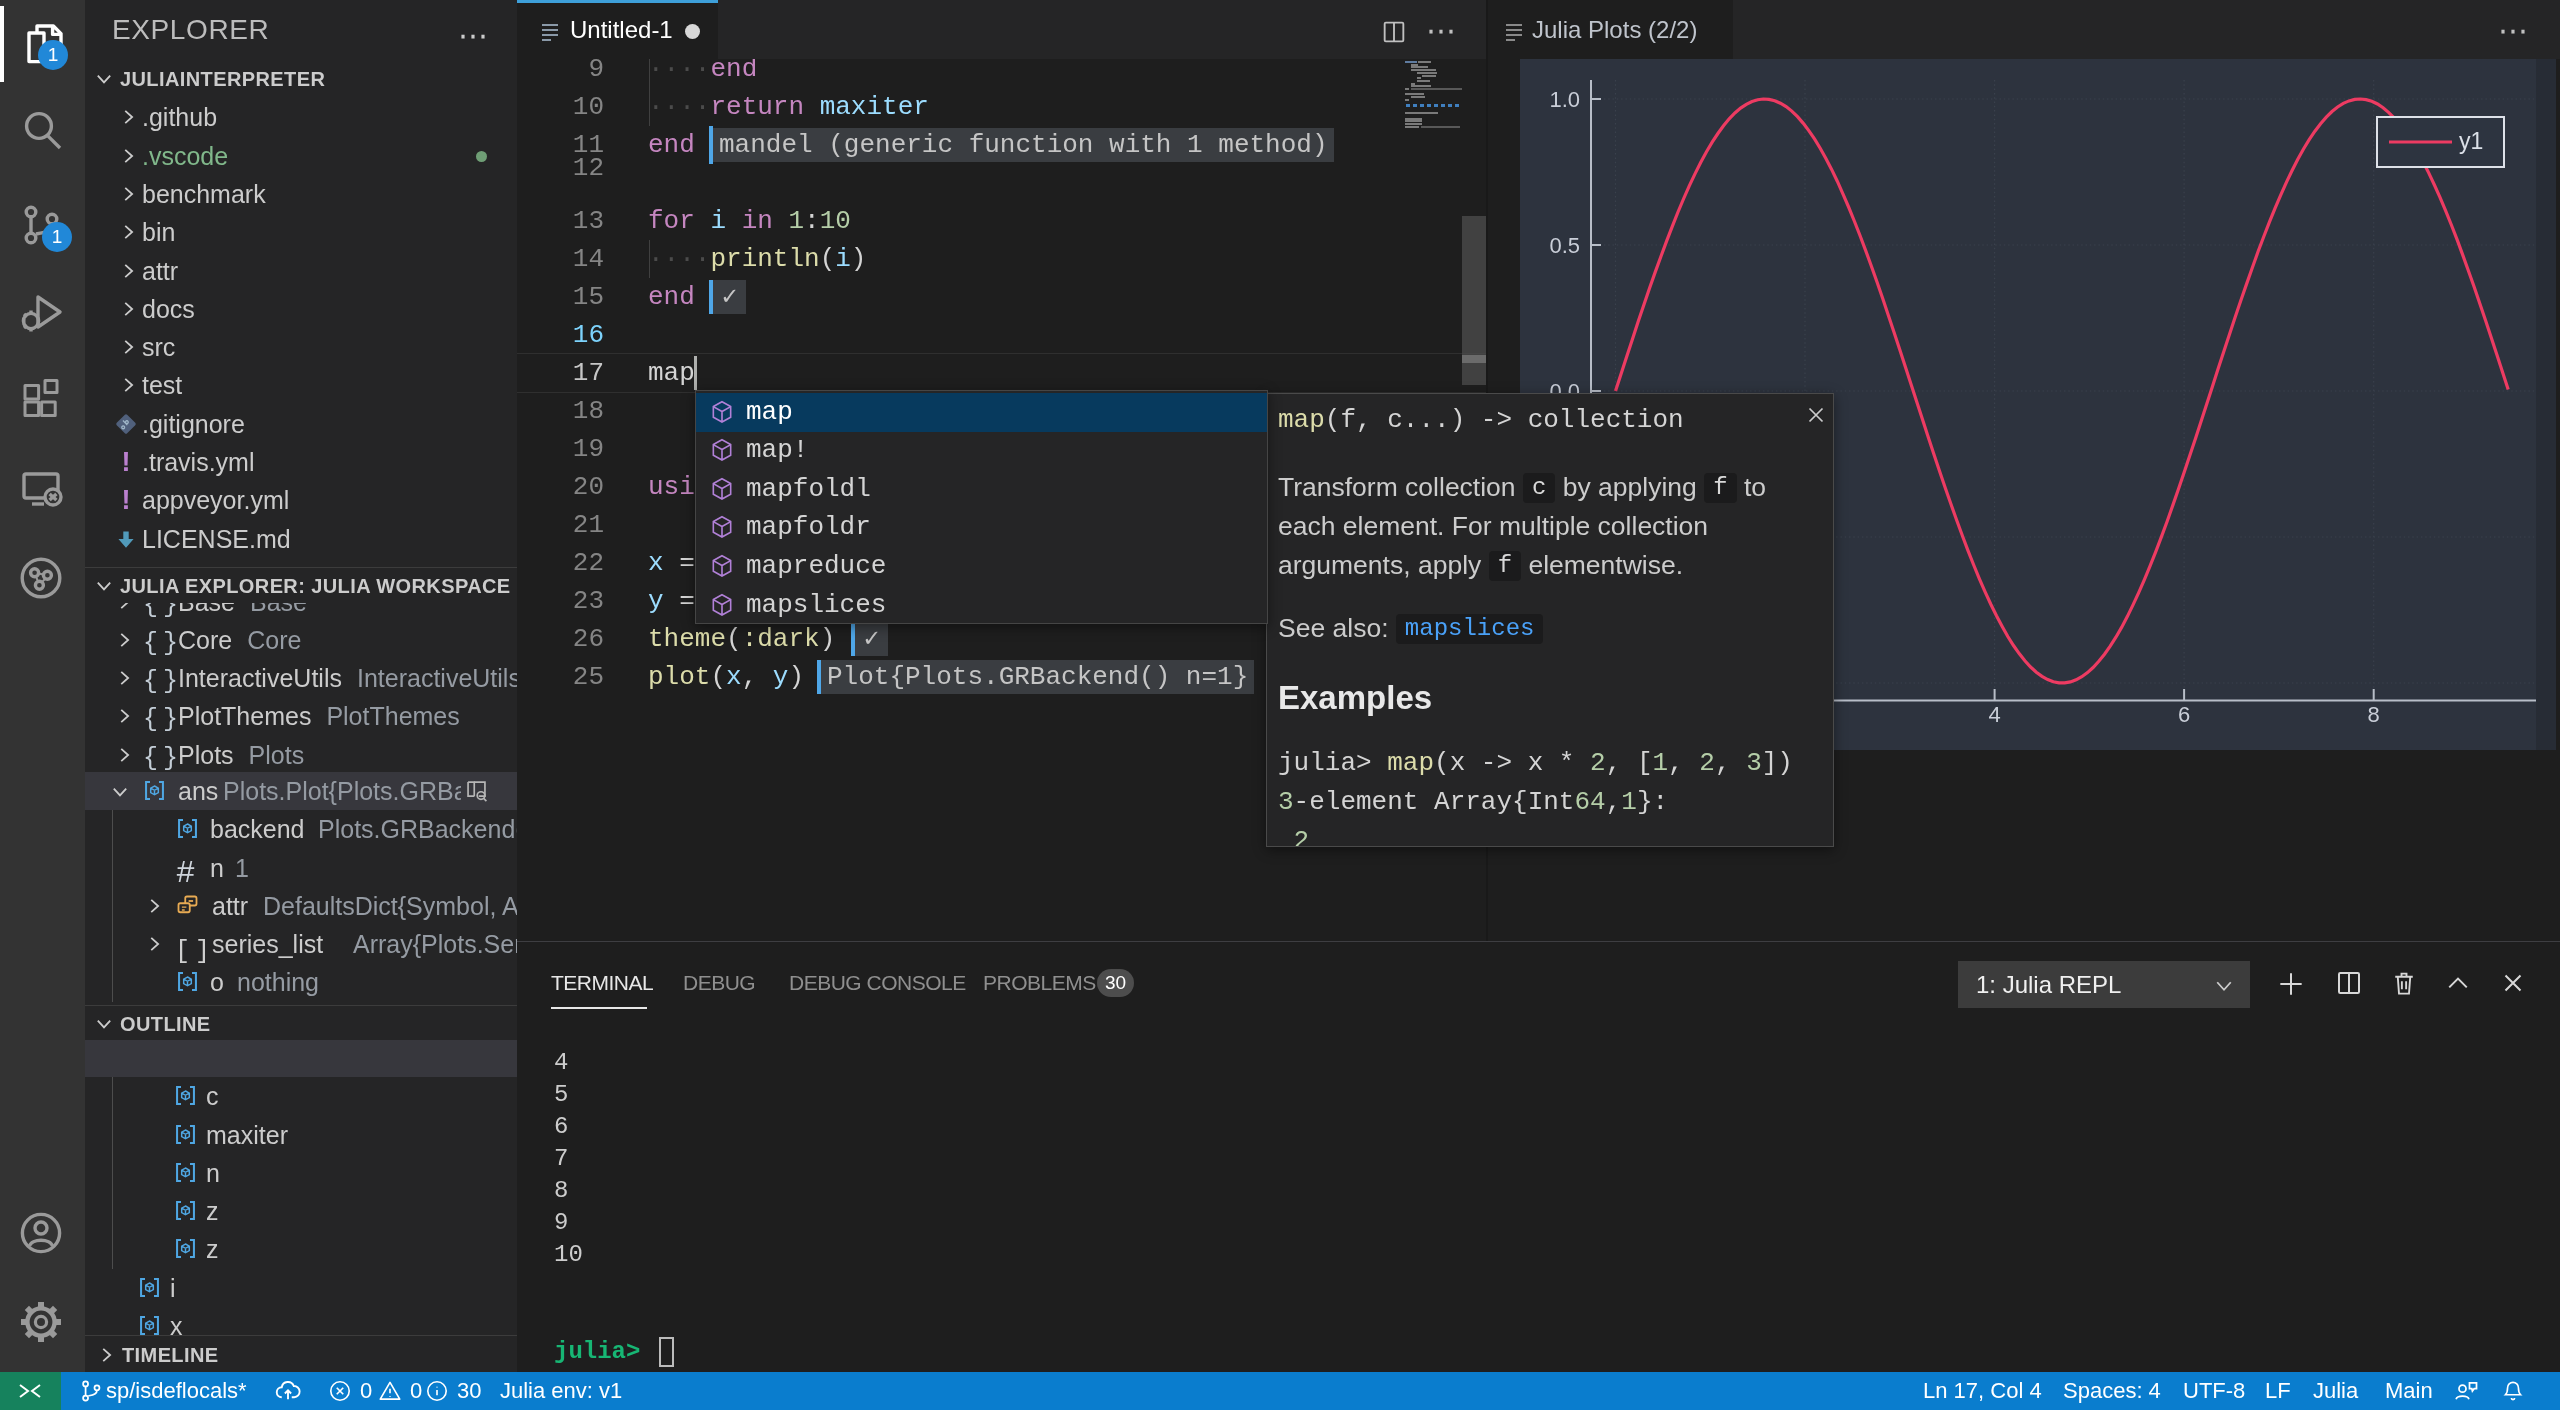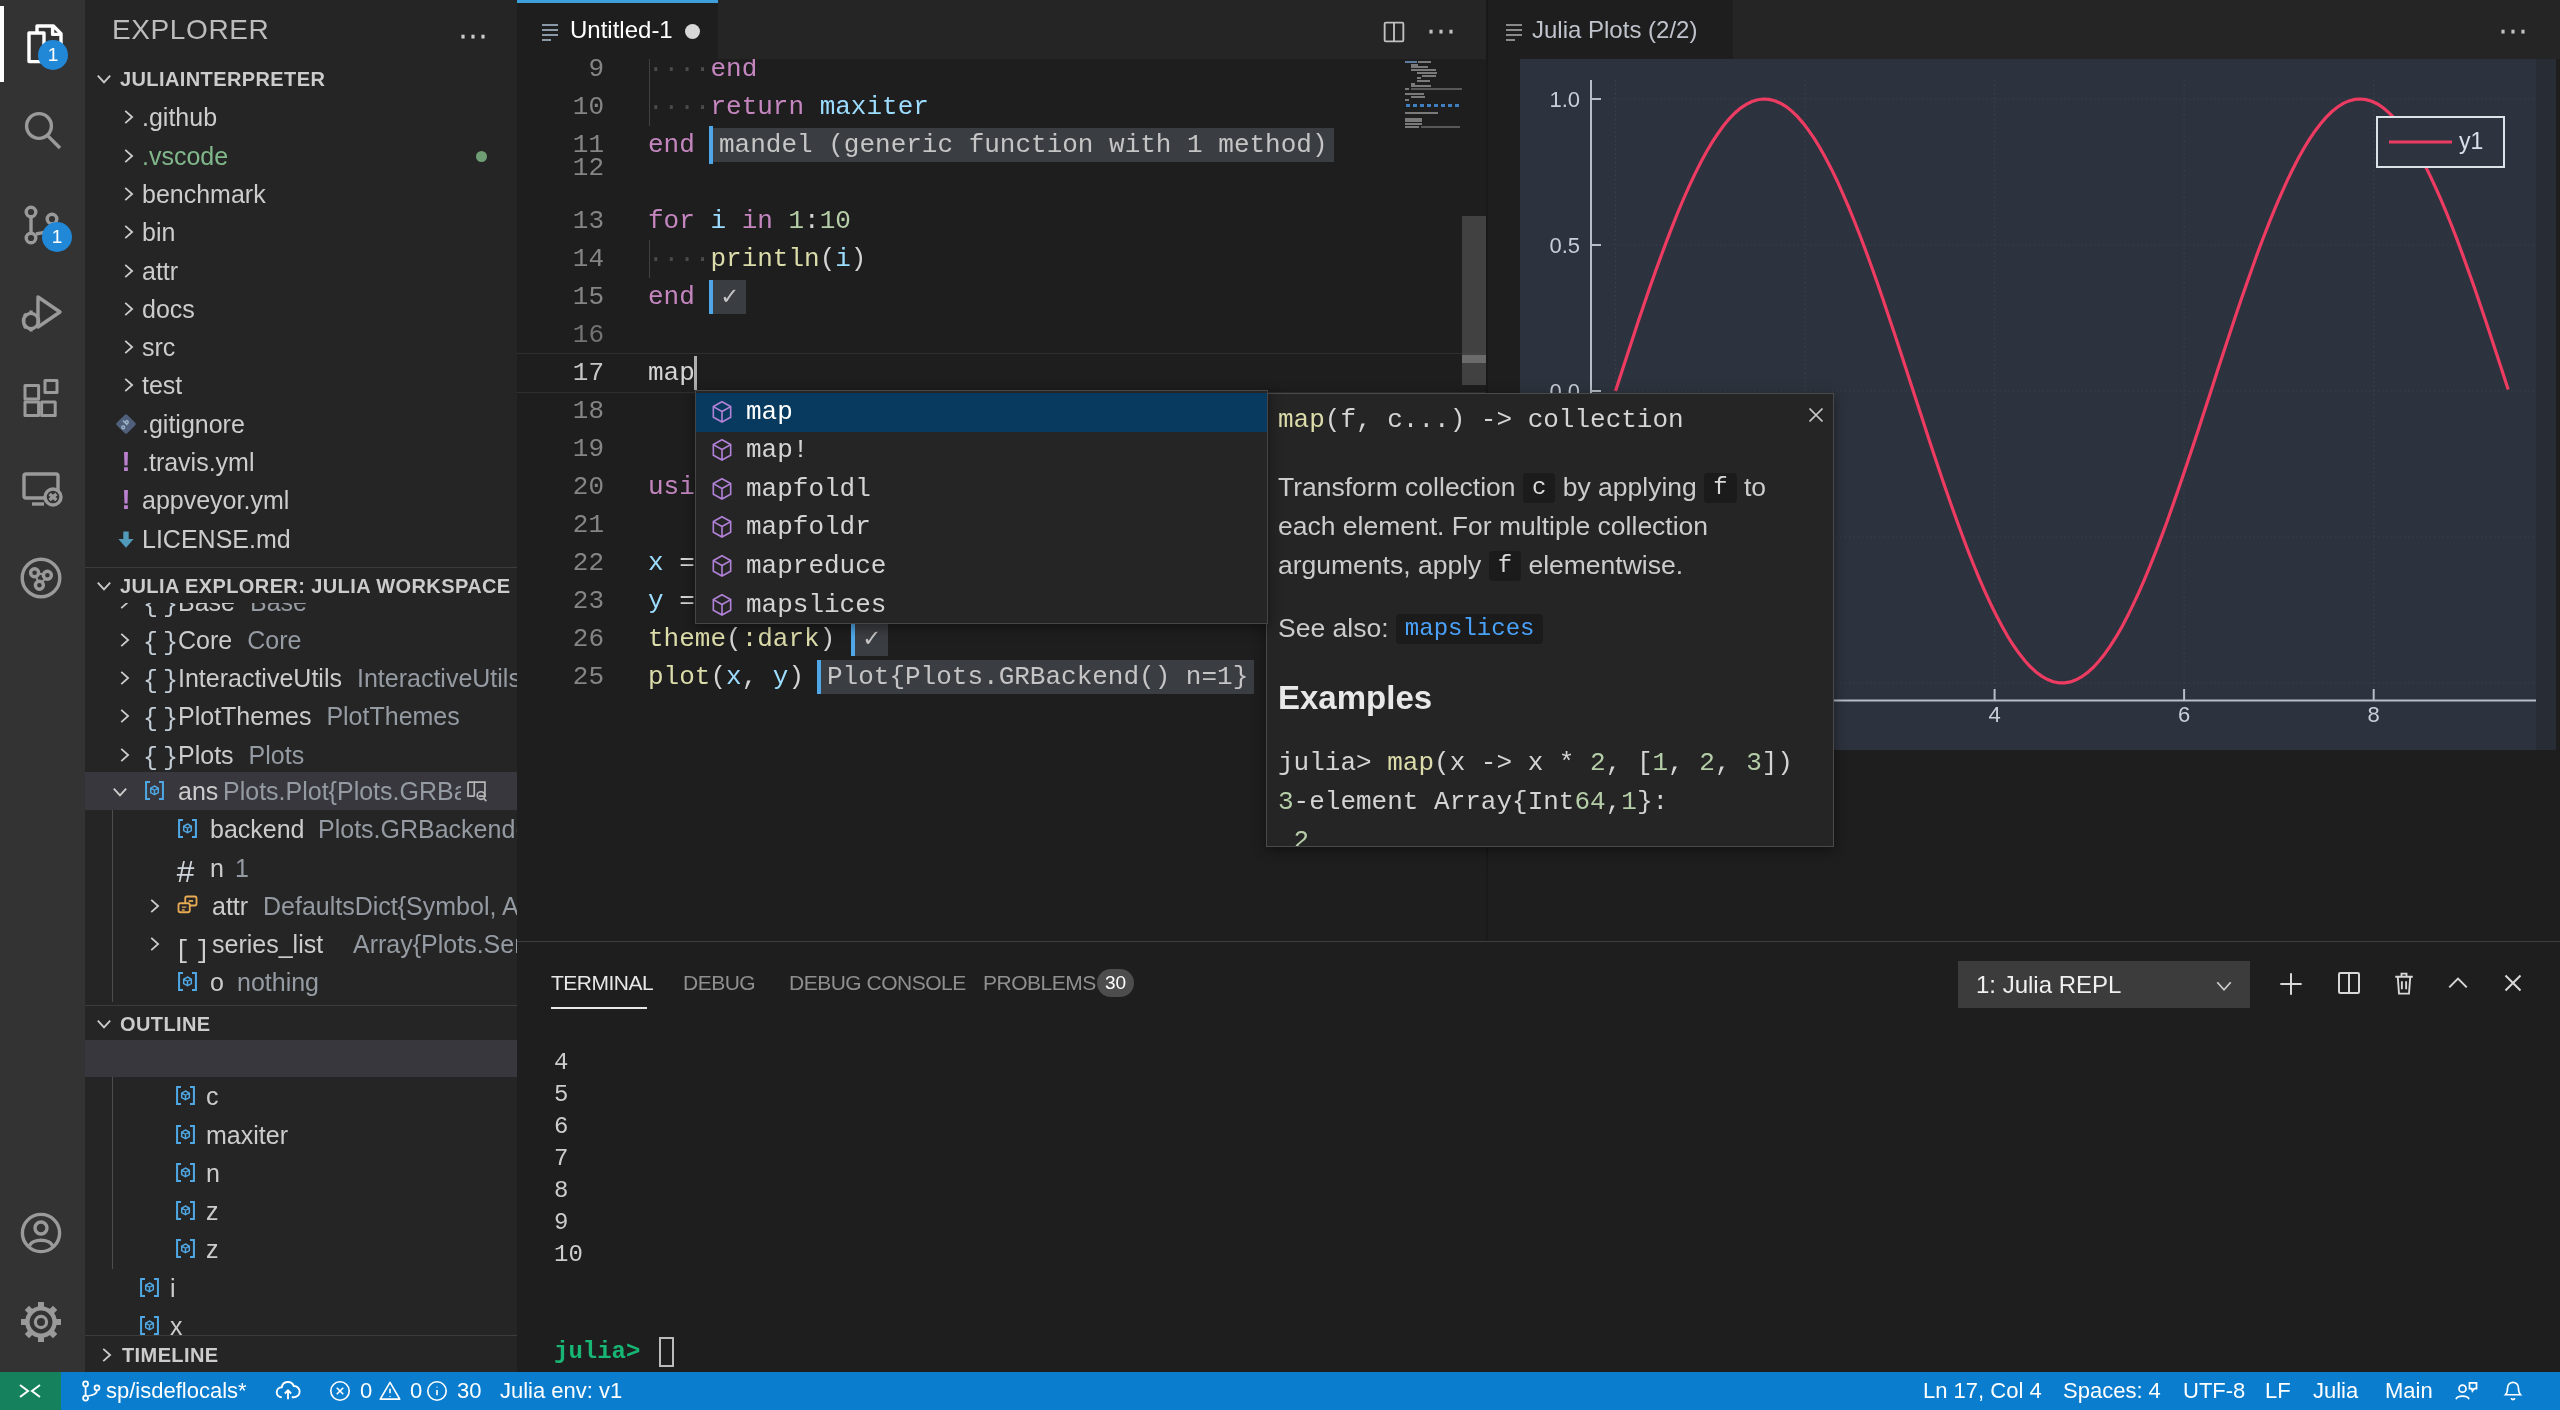--- a/index.html
+++ b/index.html
@@ -363,21 +363,21 @@
     <div class="a" style="left:0;top:333px;width:969px;height:1px;background:#2f2f2f"></div>
     <div class="a" style="left:132px;top:-9px;width:1px;height:76px;background:#404040"></div>
     <div class="a" style="left:132px;top:181px;width:1px;height:38px;background:#404040"></div>
     <div class="ln" style="left:17px;top:-9px;color:#858585">9</div>
     <div class="ln" style="left:17px;top:29px;color:#858585">10</div>
     <div class="ln" style="left:17px;top:67px;color:#858585">11</div>
     <div class="ln" style="left:17px;top:90px;color:#858585">12</div>
     <div class="ln" style="left:17px;top:143px;color:#858585">13</div>
     <div class="ln" style="left:17px;top:181px;color:#858585">14</div>
     <div class="ln" style="left:17px;top:219px;color:#858585">15</div>
-    <div class="ln" style="left:17px;top:257px;color:#737373">16</div>
+    <div class="ln" style="left:17px;top:257px;color:#7dd3fc">16</div>
     <div class="ln" style="left:17px;top:295px;color:#c6c6c6">17</div>
     <div class="ln" style="left:17px;top:333px;color:#858585">18</div>
     <div class="ln" style="left:17px;top:371px;color:#858585">19</div>
     <div class="ln" style="left:17px;top:409px;color:#858585">20</div>
     <div class="ln" style="left:17px;top:447px;color:#858585">21</div>
     <div class="ln" style="left:17px;top:485px;color:#858585">22</div>
     <div class="ln" style="left:17px;top:523px;color:#858585">23</div>
     <div class="ln" style="left:17px;top:561px;color:#858585">26</div>
     <div class="ln" style="left:17px;top:599px;color:#858585">25</div>
     <div class="cl" style="left:131px;top:-9px"><span class="ws">····</span><span class="kw">end</span></div>

